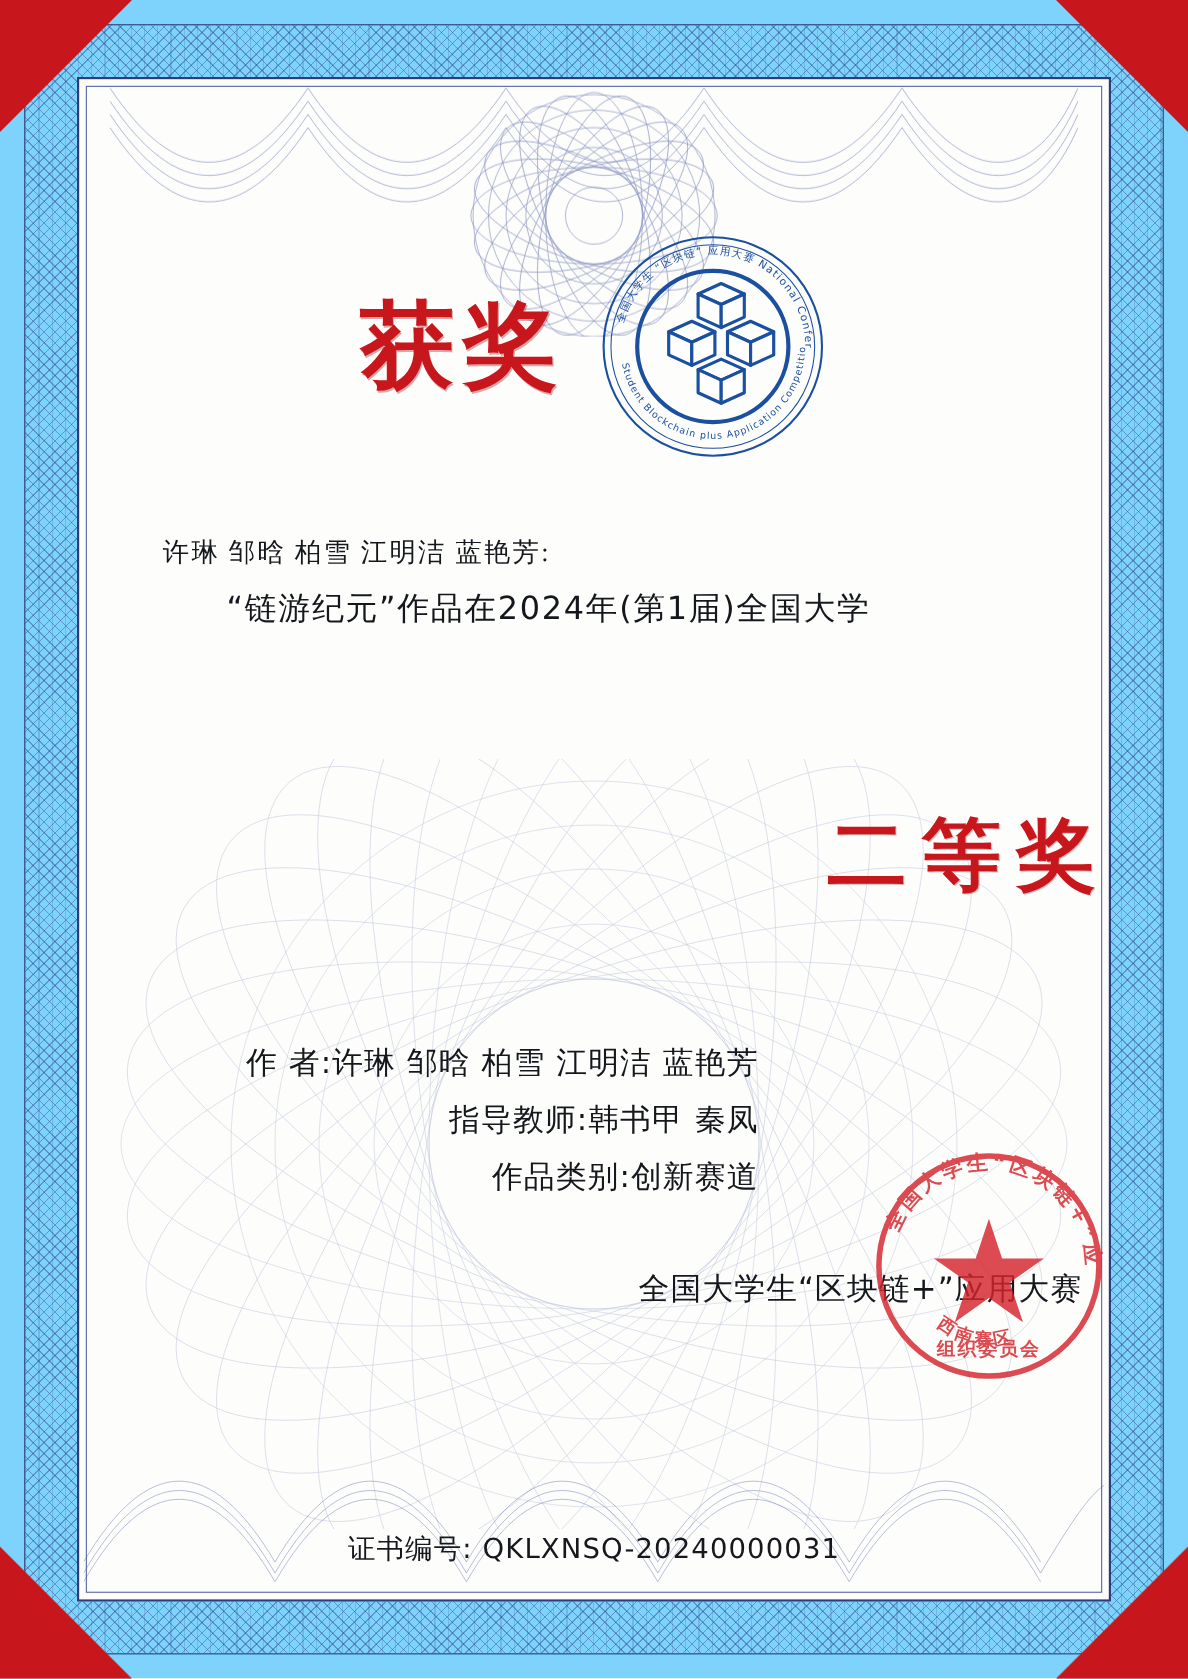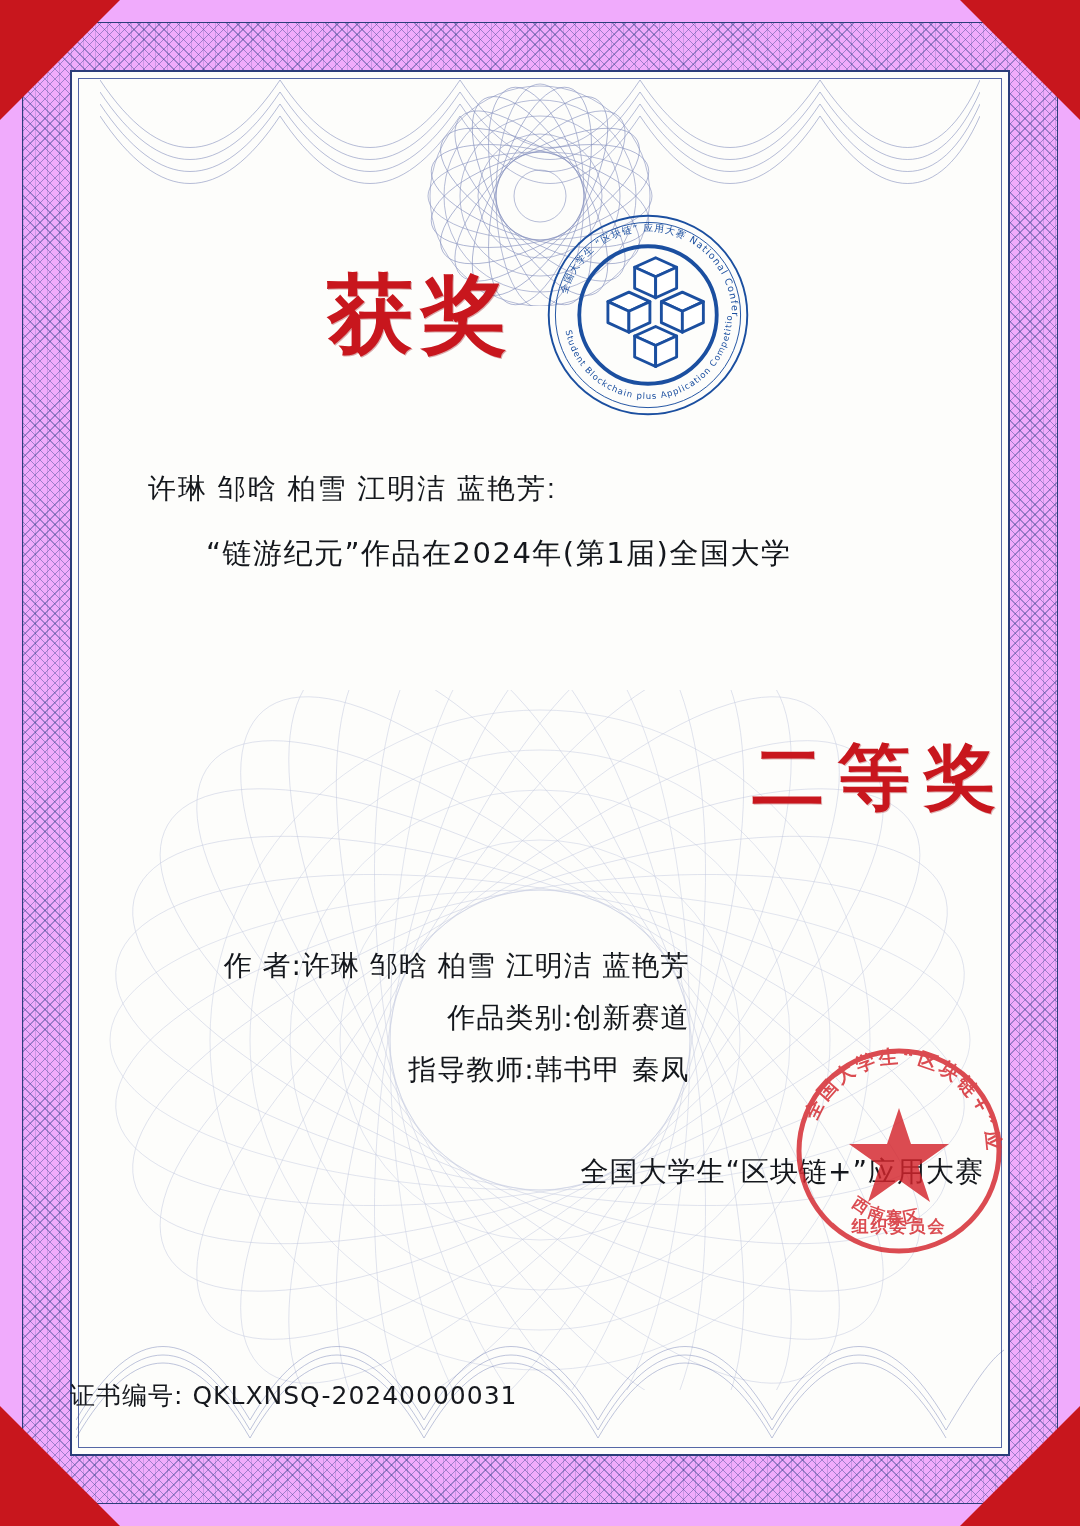--- a/index.html
+++ b/index.html
@@ -4,21 +4,21 @@
 <style>
   html, body {
     margin: 0;
     padding: 0;
     background: #ffffff;
   }
   #certificate {
     position: relative;
     width: 1080px;
     height: 1526px;
-    background: #f0abfc;
+    background: #7dd3fc;
     overflow: hidden;
     font-family: "Liberation Serif", serif;
   }
 
   
   .corner {
     position: absolute;
     width: 0;
     height: 0;
     z-index: 6;
@@ -137,24 +137,24 @@
   }
   .emblem {
     width: 210px;
     height: 210px;
     flex: 0 0 auto;
   }
 
   
   .recipients {
     position: absolute;
-    top: 400px;
+    top: 416px;
     left: 78px;
-    font-family: Liberation Sans, sans-serif;
-    font-size: 28px;
+    font-family: Liberation Serif, serif;
+    font-size: 24px;
     color: #14171c;
     letter-spacing: 2px;
   }
   .statement {
     position: absolute;
     top: 455px;
     left: 78px;
     right: 60px;
     font-family: "DejaVu Sans", sans-serif;
     font-size: 29px;
@@ -198,24 +198,24 @@
     text-align: right;
     font-family: "DejaVu Sans", sans-serif;
     font-size: 28px;
     line-height: 48px;
     color: #14171c;
     letter-spacing: 1px;
   }
 
   .cert-no {
     position: absolute;
-    bottom: 44px;
+    bottom: 32px;
     left: 0;
     right: 0;
-    text-align: left;
+    text-align: center;
     font-family: "DejaVu Sans", sans-serif;
     font-size: 25px;
     color: #16181d;
     letter-spacing: 1px;
   }
 
   
   .seal {
     position: absolute;
     top: 1036px;
@@ -354,24 +354,24 @@
       <span class="indent">“链游纪元”作品在2024年(第1届)全国大学</span>
     </div>
 
     <div class="award">二等奖</div>
 
     <div class="meta">
       <div>
         <span class="lbl">作    者:</span><span>许琳 邹晗 柏雪 江明洁 蓝艳芳</span>
       </div>
       <div>
-        <span class="lbl">作品类别:</span><span>创新赛道</span>
+        <span class="lbl">指导教师:</span><span>韩书甲 秦凤</span>
       </div>
       <div>
-        <span class="lbl">指导教师:</span><span>韩书甲 秦凤</span>
+        <span class="lbl">作品类别:</span><span>创新赛道</span>
       </div>
     </div>
 
     <div class="issuer">
       <div>全国大学生“区块链+”应用大赛</div>
     </div>
 
     <div class="cert-no">
       <span>证书编号:</span>
       <span>QKLXNSQ-20240000031</span>

